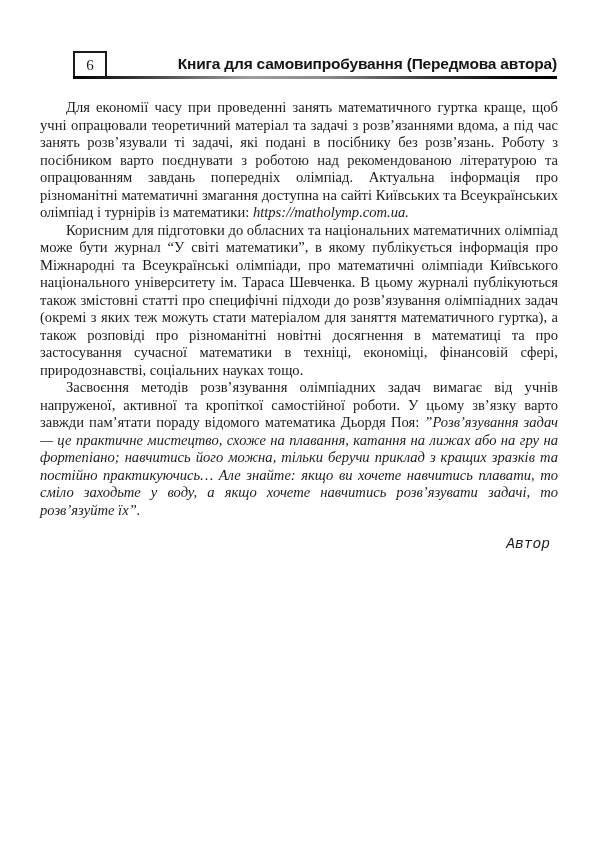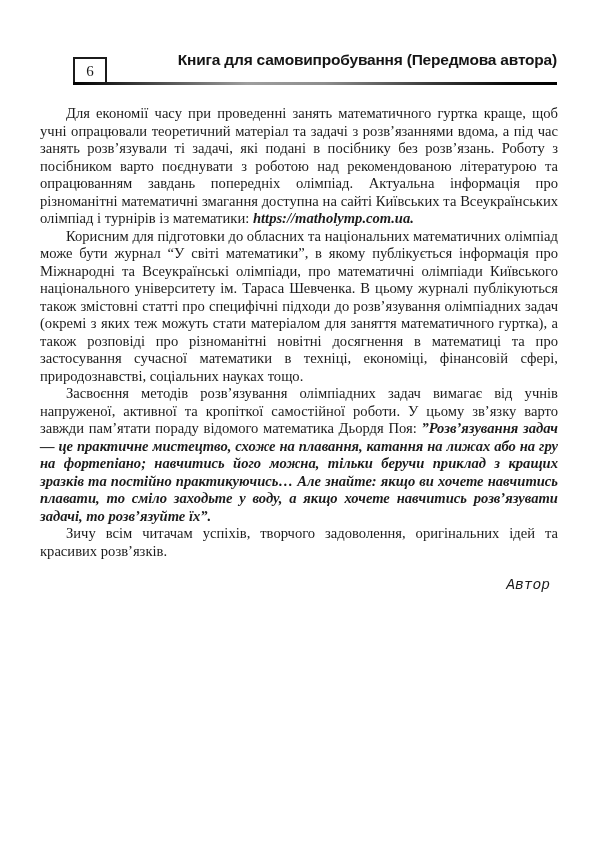--- a/index.html
+++ b/index.html
@@ -34,21 +34,21 @@
     font-family: "Liberation Serif", serif;
     font-size: 15px;
     color: #1b1b1b;
     padding-top: 2px;
   }
   .header-title {
     font-family: "Liberation Sans", sans-serif;
     font-weight: bold;
     font-size: 15.5px;
     color: #151515;
-    padding-bottom: 13px;
+    padding-bottom: 3px;
     letter-spacing: -0.2px;
     white-space: nowrap;
   }
   .header-rule {
     height: 3px;
     margin: 0 43px 0 73px;
     background: linear-gradient(to right,
       #000000 0%, #1c1c1c 7%, #9e9e9e 36%,
       #8d8d8d 52%, #3a3a3a 74%, #0a0a0a 90%, #000000 100%);
   }
@@ -58,21 +58,21 @@
     font-family: "Liberation Serif", serif;
     font-size: 14.6px;
     line-height: 17.5px;
     color: #1c1c1c;
     text-align: justify;
   }
   .body-text p {
     margin: 0;
     text-indent: 26px;
   }
-  .it { font-style: italic; font-weight: bold; }
+  .it { font-style: italic; }
   .signature {
     margin: 17px 50px 0 0;
     text-align: right;
     font-family: Liberation Mono, monospace;
     font-style: italic;
     font-size: 14.6px;
     color: #1c1c1c;
   }
 </style>
 </head>
@@ -85,18 +85,17 @@
       <span>6</span>
     </div>
     <div class="header-title">Книга для самовипробування (Передмова автора)</div>
   </div>
   <div class="header-rule"></div>
 
   <div class="body-text">
     <p><span>Для економії часу при проведенні занять математичного гуртка краще, щоб учні опрацювали теоретичний матеріал та задачі з розв’язаннями вдома, а під час занять розв’язували ті задачі, які подані в посібнику без розв’язань. Роботу з посібником варто поєднувати з роботою над рекомендованою літературою та опрацюванням завдань попередніх олімпіад. Актуальна інформація про різноманітні математичні змагання доступна на сайті Київських та Всеукраїнських олімпіад і турнірів із математики: </span><span class="it">https://matholymp.com.ua.</span></p>
     <p><span>Корисним для підготовки до обласних та національних математичних олімпіад може бути журнал “У світі математики”, в якому публікується інформація про Міжнародні та Всеукраїнські олімпіади, про математичні олімпіади Київського національного університету ім. Тараса Шевченка. В цьому журналі публікуються також змістовні статті про специфічні підходи до розв’язування олімпіадних задач (окремі з яких теж можуть стати матеріалом для заняття математичного гуртка), а також розповіді про різноманітні новітні досягнення в математиці та про застосування сучасної математики в техніці, економіці, фінансовій сфері, природознавстві, соціальних науках тощо.</span></p>
     <p><span>Засвоєння методів розв’язування олімпіадних задач вимагає від учнів напруженої, активної та кропіткої самостійної роботи. У цьому зв’язку варто завжди пам’ятати пораду відомого математика Дьордя Поя: </span><span class="it">”Розв’язування задач — це практичне мистецтво, схоже на плавання, катання на лижах або на гру на фортепіано; навчитись його можна, тільки беручи приклад з кращих зразків та постійно практикуючись… Але знайте: якщо ви хочете навчитись плавати, то сміло заходьте у воду, а якщо хочете навчитись розв’язувати задачі, то розв’язуйте їх”.</span></p>
-    <p><span>Зичу всім читачам успіхів, творчого задоволення, оригінальних ідей та красивих розв’язків.</span></p>
   </div>
 
   <div class="signature">Автор</div>
 
 </div>
 
 </body></html>

